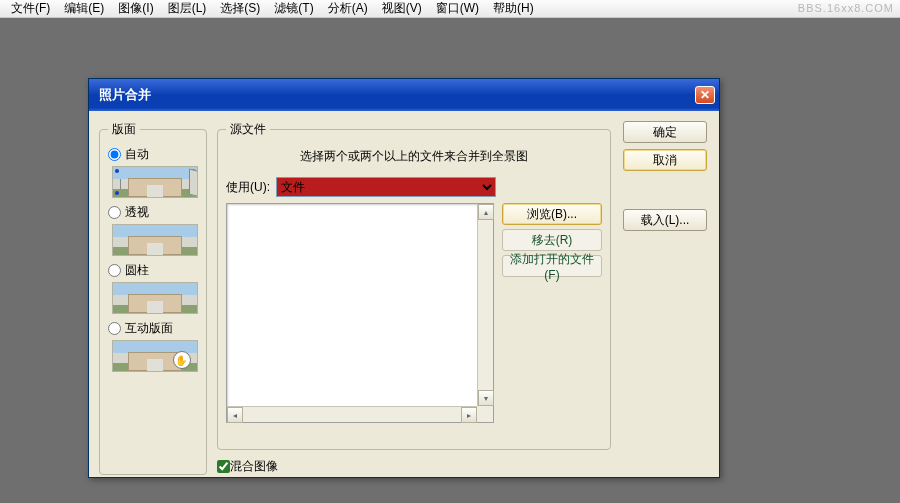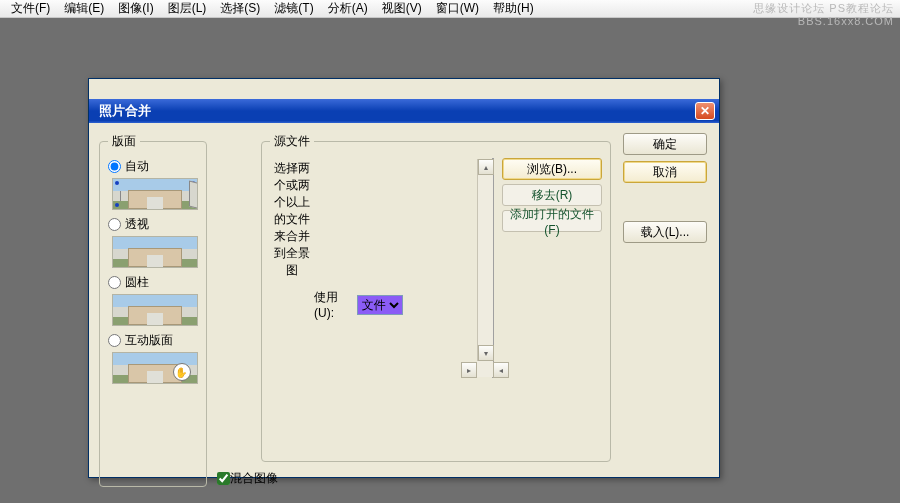--- a/index.html
+++ b/index.html
@@ -34,29 +34,28 @@
 }
 .dialog {
   position: absolute;
   left: 88px; top: 78px;
   width: 632px; height: 400px;
   background: #ece9d8;
   border: 1px solid #002f66;
   box-shadow: 2px 2px 6px rgba(0,0,0,0.35);
 }
 .titlebar {
-  height: 24px;
+  height: 32px;
   background: linear-gradient(#3a6ad9, #0a3fb3 50%, #0a3fb3 90%, #2e62d0);
   color: #fff;
   display: flex;
   align-items: center;
   padding: 0 4px 0 10px;
   font-weight: bold;
   font-size: 13px;
-  margin-top: 20px;
 }
 .titlebar .title { flex: 1; }
 .titlebar .close {
   width: 20px; height: 18px;
   background: linear-gradient(#f09070, #d54a20);
   border: 1px solid #fff;
   border-radius: 3px;
   color: #fff;
   display: flex; align-items: center; justify-content: center;
   font-size: 12px; font-weight: bold;
@@ -108,21 +107,21 @@
 .col-source {
   flex: 1;
   margin-right: 12px;
   display: flex; flex-direction: column;
 }
 .src-instr { text-align:center; margin: 2px 0 12px; }
 .src-row { display:flex; align-items:center; gap:6px; margin-bottom:6px; }
 .src-row select {
   flex:1; height:20px;
   border:1px solid #7f9db9;
-  background:#8b5cf6;
+  background:#b91c1c;
   font-size:12px;
 }
 .src-main { display:flex; gap:8px; flex:1; }
 .file-list {
   flex:1; height: 220px;
   background:#fff;
   border:1px solid #a0a0a0;
   box-shadow: inset 1px 1px 2px rgba(0,0,0,0.2);
   position:relative;
 }
@@ -183,21 +182,20 @@
   <span>图层(L)</span>
   <span>选择(S)</span>
   <span>滤镜(T)</span>
   <span>分析(A)</span>
   <span>视图(V)</span>
   <span>窗口(W)</span>
   <span>帮助(H)</span>
 </div>
 
 <div class="watermark">
-  <div>思缘设计论坛   PS教程论坛</div>
   <div>BBS.16xx8.COM</div>
 </div>
 
 <div class="dialog">
   <div class="titlebar">
     <span class="title">照片合并</span>
     <div class="close">✕</div>
   </div>
   <div class="body">
     <fieldset class="col-layout">
@@ -255,21 +253,21 @@
               <div class="grass"></div>
               <div class="bldg"></div>
               <div class="path"></div>
             <div class="thumb-cursor">✋</div>
           </div>
         </div>
       </div>
     </fieldset>
 
     <div class="col-source">
-      <fieldset style="flex:1; display:flex; flex-direction:row;margin-left:44px;">
+      <fieldset style="flex:1; display:flex; flex-direction:column;">
         <legend>源文件</legend>
         <div class="src-instr">选择两个或两个以上的文件来合并到全景图</div>
         <div class="src-row">
           <span>使用(U):</span>
           <select>
             <option>文件</option>
           </select>
           <div style="width:100px"></div>
         </div>
         <div class="src-main">

